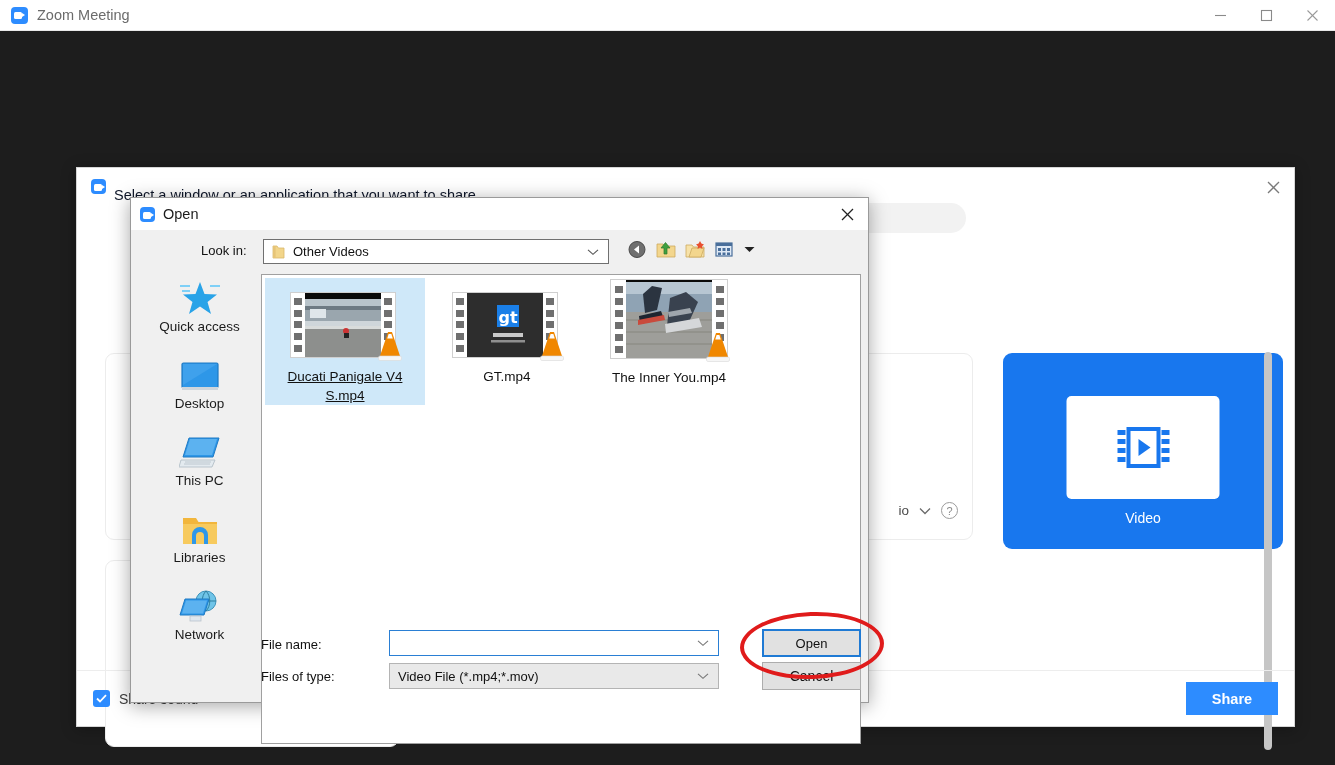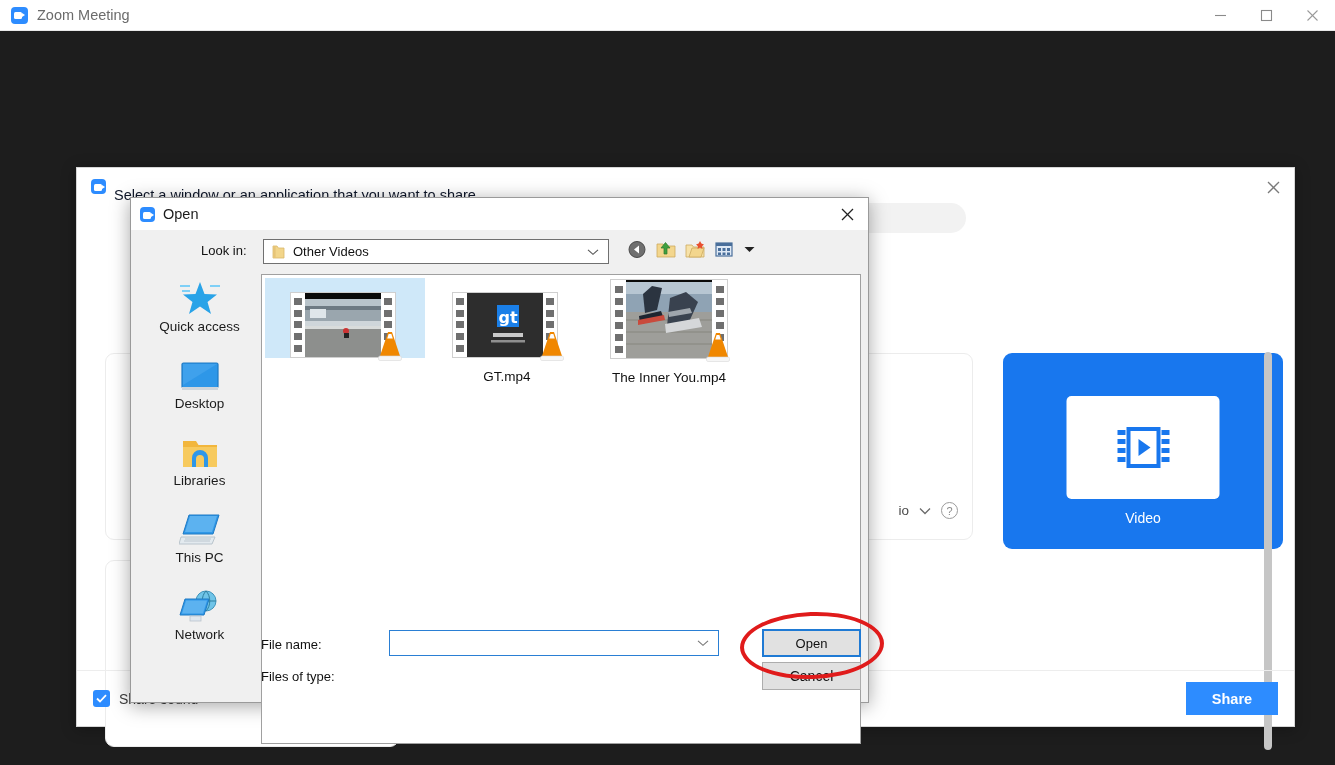--- a/index.html
+++ b/index.html
@@ -439,39 +439,39 @@
           <rect x="2" y="2" width="36" height="25" rx="1.5" fill="#2e97e8" stroke="#1f7ac4" stroke-width="1.2"></rect>
           <path d="M3 3 L37 3 L3 24 Z" fill="#4fa9ee" opacity="0.55"></path>
           <rect x="2" y="26" width="36" height="3" fill="#cfd6dc"></rect>
         </svg>
       </span>
       <span class="place-label">Desktop</span>
     </div>
 
     <div class="place">
       <span class="place-ico">
-        <svg width="40" height="32" viewBox="0 0 40 32">
-          <path d="M3 3 h13 l2.5 4 H37 v22 H3 Z" fill="#f2b63c"></path>
-          <path d="M3 9 h34 v20 H3 Z" fill="#f7ca5e"></path>
-          <path d="M12 29 v-9 a8 8 0 0 1 16 0 v9 h-4 v-8 a4 4 0 0 0 -8 0 v8 Z" fill="#2e97e8"></path>
-        </svg>
-      </span>
-      <span class="place-label">Libraries</span>
-    </div>
-
-    <div class="place">
-      <span class="place-ico">
         <svg width="42" height="34" viewBox="0 0 42 34">
           <path d="M10 2 L40 2 L34 21 L4 21 Z" fill="#2e97e8" stroke="#1f7ac4" stroke-width="1"></path>
           <path d="M11 3 L38 3 L33 19 L6 19 Z" fill="#5cb2f0"></path>
           <path d="M2 24 L36 24 L33 31 L0 31 Z" fill="#e3eaef" stroke="#b9c4cc" stroke-width="1"></path>
           <path d="M6 26 h26 M5 28 h26" stroke="#b9c4cc" stroke-width="0.9"></path>
         </svg>
       </span>
       <span class="place-label">This PC</span>
+    </div>
+
+    <div class="place">
+      <span class="place-ico">
+        <svg width="40" height="32" viewBox="0 0 40 32">
+          <path d="M3 3 h13 l2.5 4 H37 v22 H3 Z" fill="#f2b63c"></path>
+          <path d="M3 9 h34 v20 H3 Z" fill="#f7ca5e"></path>
+          <path d="M12 29 v-9 a8 8 0 0 1 16 0 v9 h-4 v-8 a4 4 0 0 0 -8 0 v8 Z" fill="#2e97e8"></path>
+        </svg>
+      </span>
+      <span class="place-label">Libraries</span>
     </div>
 
     <div class="place">
       <span class="place-ico">
         <svg width="42" height="34" viewBox="0 0 42 34">
           <circle cx="27" cy="11" r="10" fill="#6fc4e8" stroke="#3f93bb" stroke-width="1"></circle>
           <path d="M17 11 h20 M27 1 c5 5 5 15 0 20 M27 1 c-5 5 -5 15 0 20" fill="none" stroke="#2f7f9f" stroke-width="1"></path>
           <path d="M6 9 L30 9 L25 25 L1 25 Z" fill="#2e97e8" stroke="#1f7ac4" stroke-width="1"></path>
           <path d="M7 10.5 L28 10.5 L24 23.5 L3 23.5 Z" fill="#5cb2f0"></path>
           <rect x="11" y="26" width="11" height="5" fill="#dfe7ee" stroke="#b9c4cc" stroke-width="0.8"></rect>
@@ -514,20 +514,21 @@
               <i class="perf"></i>
               <i class="perf"></i>
           </div>
         </div>
         <svg class="vlc-cone" viewBox="0 0 30 32">
           <path d="M13 2 h4 l8 24 H5 Z" fill="#f08700"></path>
           <path d="M13.6 4 h2.8 l1.4 4.5 h-5.6 Z" fill="#fdfdfd"></path>
           <rect x="3.5" y="26" width="23" height="4.5" rx="1.6" fill="#f6f6f6" stroke="#d8d8d8" stroke-width="0.6"></rect>
         </svg>
       </div>
+      <div class="file-name">Ducati Panigale V4 S.mp4</div>
     </div>
 
     <div class="file-item" style="left:165px; top:3px;">
       <div class="file-thumb">
         <div class="filmstrip">
           <div class="strip-img">
             <svg width="82" height="64" viewBox="0 0 82 64" preserveAspectRatio="none">
               <rect width="82" height="64" fill="#2d2d2d"></rect>
               <rect x="30" y="12" width="22" height="22" fill="#1a7fe8"></rect>
               <text x="41" y="30" font-family="DejaVu Sans, sans-serif" font-size="16" font-weight="bold" fill="#ffffff" text-anchor="middle">gt</text>
@@ -610,19 +611,27 @@
     <div class="fn-combo">
       <span class="combo-txt" placeholder=""></span>
       <span class="combo-arrow">
         <svg width="12" height="8" viewBox="0 0 12 8">
             <path d="M1 1.8 L6 6.3 L11 1.8" fill="none" stroke="#777" stroke-width="1.1"></path>
           </svg>
       </span>
     </div>
 
     <span class="ft-label">Files of type:</span>
+    <div class="ft-combo">
+      <span class="combo-txt">Video File (*.mp4;*.mov)</span>
+      <span class="combo-arrow">
+        <svg width="12" height="8" viewBox="0 0 12 8">
+            <path d="M1 1.8 L6 6.3 L11 1.8" fill="none" stroke="#777" stroke-width="1.1"></path>
+          </svg>
+      </span>
+    </div>
 
     <button class="btn-open">Open</button>
     <button class="btn-cancel">Cancel</button>
   </div>
 
   <div class="annot-ellipse"></div>
 </div>
 
 </body></html>

